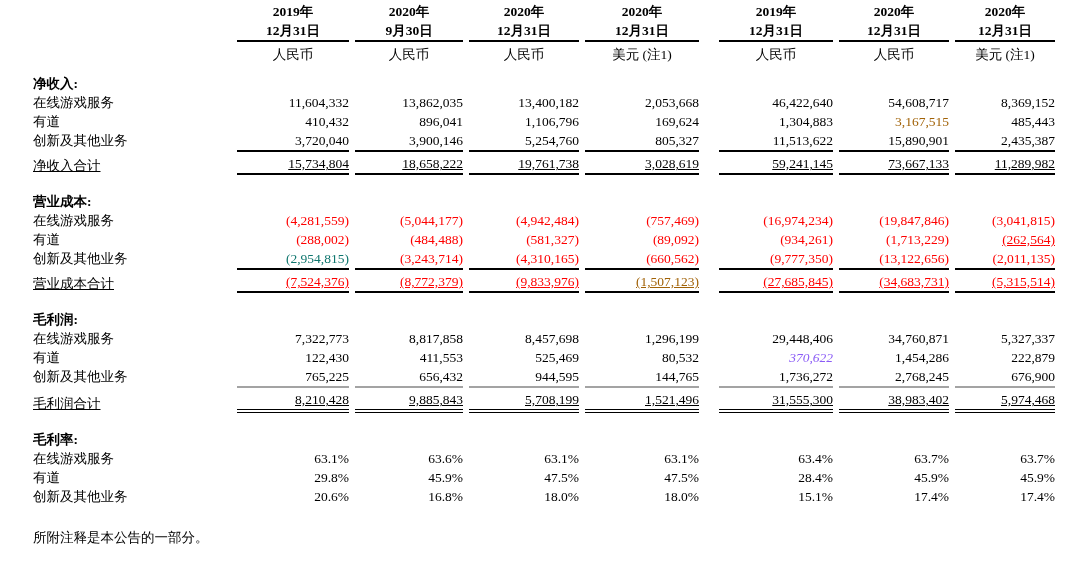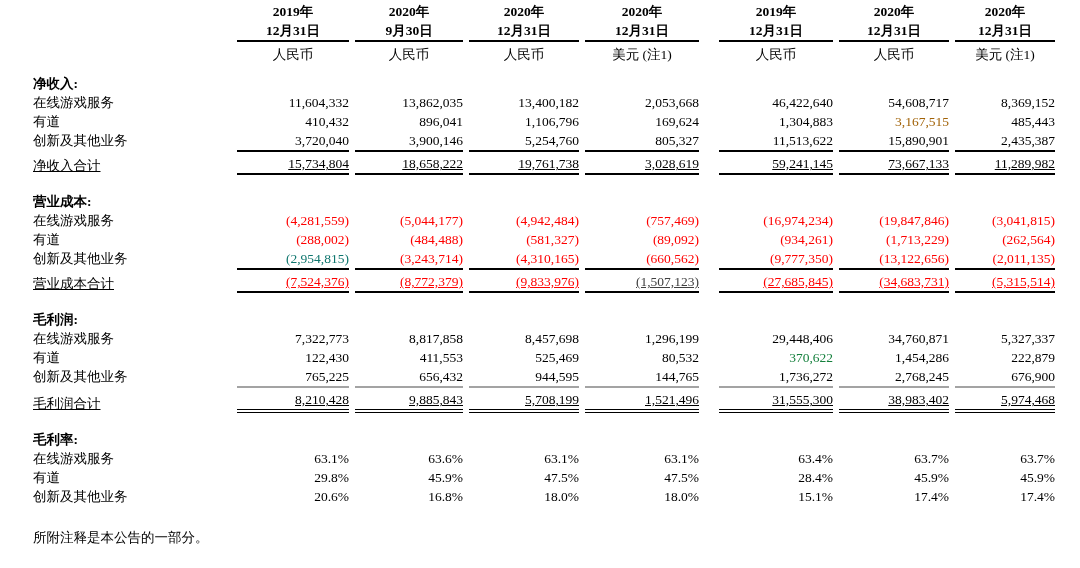--- a/index.html
+++ b/index.html
@@ -206,39 +206,39 @@
         </tr>
         <tr class="data-tr">
           <td>有道</td>
           <td class="val" style="color: rgb(254, 0, 0);">(288,002)</td>
           <td class="val" style="color: rgb(254, 0, 0);">(484,488)</td>
           <td class="val" style="color: rgb(254, 0, 0);">(581,327)</td>
           <td class="val" style="color: rgb(254, 0, 0);">(89,092)</td>
           <td></td>
           <td class="val" style="color: rgb(254, 0, 0);">(934,261)</td>
           <td class="val" style="color: rgb(254, 0, 0);">(1,713,229)</td>
-          <td class="val" style="color: rgb(254, 0, 0);">(262,564)</td>
+          <td class="val" style="color: rgb(254, 0, 0); text-decoration: underline;">(262,564)</td>
         </tr>
         <tr class="data-tr">
           <td>创新及其他业务</td>
           <td class="val" style="color: #0f766e; margin-top: 16px;">(2,954,815)</td>
           <td class="val" style="color: rgb(254, 0, 0);">(3,243,714)</td>
           <td class="val" style="color: rgb(254, 0, 0);">(4,310,165)</td>
           <td class="val" style="color: rgb(254, 0, 0);">(660,562)</td>
           <td></td>
           <td class="val" style="color: rgb(254, 0, 0);">(9,777,350)</td>
           <td class="val" style="color: rgb(254, 0, 0);">(13,122,656)</td>
           <td class="val" style="color: rgb(254, 0, 0);">(2,011,135)</td>
         </tr>
         <tr class="total-tr">
           <td>营业成本合计</td>
           <td class="val total-sgl" style="color: rgb(254, 0, 0);">(7,524,376)</td>
           <td class="val total-sgl" style="color: rgb(254, 0, 0);">(8,772,379)</td>
           <td class="val total-sgl" style="color: rgb(254, 0, 0);">(9,833,976)</td>
-          <td class="val total-sgl" style="color: #404040;">(1,507,123)</td>
+          <td class="val total-sgl" style="color: #a16207;">(1,507,123)</td>
           <td></td>
           <td class="val total-sgl" style="color: rgb(254, 0, 0);">(27,685,845)</td>
           <td class="val total-sgl" style="color: rgb(254, 0, 0);">(34,683,731)</td>
           <td class="val total-sgl" style="color: rgb(254, 0, 0);">(5,315,514)</td>
         </tr>
         <tr class="sec-sp">
           <td colspan="9"></td>
         </tr>
         <tr class="data-tr">
           <td class="sec-title">毛利润:</td>
@@ -254,21 +254,21 @@
           <td class="val" style="color: rgb(0, 0, 0);">34,760,871</td>
           <td class="val" style="color: rgb(0, 0, 0);">5,327,337</td>
         </tr>
         <tr class="data-tr">
           <td>有道</td>
           <td class="val" style="color: rgb(0, 0, 0);">122,430</td>
           <td class="val" style="color: rgb(0, 0, 0);">411,553</td>
           <td class="val" style="color: rgb(0, 0, 0);">525,469</td>
           <td class="val" style="color: rgb(0, 0, 0);">80,532</td>
           <td></td>
-          <td class="val" style="color: #15803d;">370,622</td>
+          <td class="val" style="color: #8b5cf6; font-style: italic;">370,622</td>
           <td class="val" style="color: rgb(0, 0, 0);">1,454,286</td>
           <td class="val" style="color: rgb(0, 0, 0);">222,879</td>
         </tr>
         <tr class="data-tr">
           <td>创新及其他业务</td>
           <td class="val" style="color: rgb(0, 0, 0);">765,225</td>
           <td class="val" style="color: rgb(0, 0, 0);">656,432</td>
           <td class="val" style="color: rgb(0, 0, 0);">944,595</td>
           <td class="val" style="color: rgb(0, 0, 0);">144,765</td>
           <td></td>

